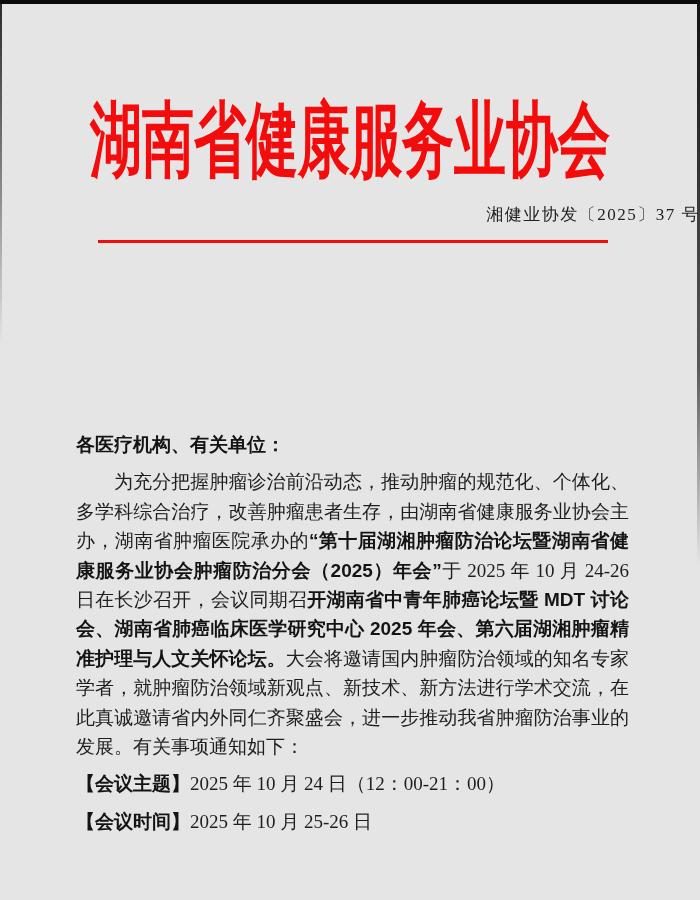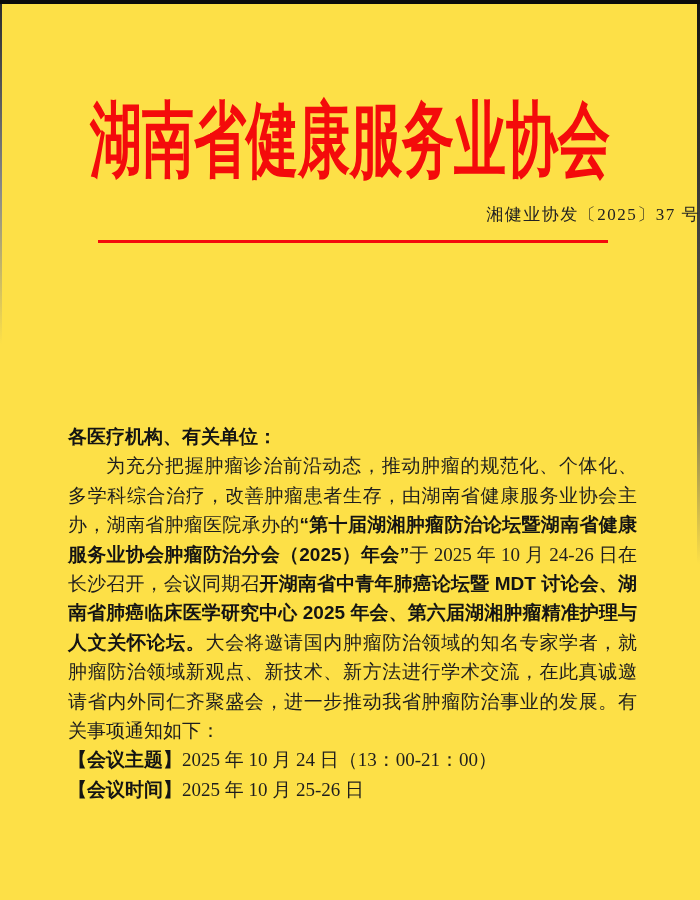--- a/index.html
+++ b/index.html
@@ -1,17 +1,17 @@
 <!DOCTYPE html>
 <html><head>
 <meta charset="utf-8">
 <style>
   html,body { margin:0; padding:0; background:#ffffff; }
   .page {
-    position:relative; width:700px; height:900px; background:#fde047;
+    position:relative; width:700px; height:900px; background:#e5e5e5;
     overflow:hidden; font-family:"Liberation Serif","DejaVu Serif",serif;
     color:#1e1e1e;
   }
   
   .edge-top  { position:absolute; top:0; left:0; right:0; height:4px; background:#0b0b0b; }
   .edge-left { position:absolute; top:4px; left:0; width:2px; height:340px;
                background:linear-gradient(to bottom,#2b2b2b 0%,#8a8a8a 55%,rgba(200,200,200,0) 100%); }
   .edge-right{ position:absolute; top:4px; right:0; width:3px; height:560px;
                background:linear-gradient(to bottom,#141414 0%,#5a5a5a 65%,rgba(200,200,200,0) 100%); }
 
@@ -34,21 +34,21 @@
     position:absolute; top:297px; left:65px; width:570px;
     text-align:center; font-family:"Liberation Sans","DejaVu Sans",sans-serif;
     font-weight:700; font-size:22px; line-height:33px; color:#111;
   }
 
   .notice-body {
     position:absolute; top:422px; left:68px; width:569px;
     font-size:19px; line-height:29.4px; text-align:justify;
     text-justify:inter-ideograph; color:#1e1e1e;
   }
-  .notice-body p { margin:0; }
+  .notice-body p { margin:8px; }
   .notice-body p.indent { text-indent:38px; }
   .notice-body .b {
     font-weight:700;
     font-family:"Liberation Sans","DejaVu Sans",sans-serif;
     color:#141414;
   }
 </style>
 </head>
 <body>
 
@@ -64,16 +64,16 @@
   <div class="doc-number">湘健业协发〔2025〕37 号</div>
 
   <div class="red-line" style="background: rgb(244, 11, 11);"></div>
 
   <div class="notice-title">
   </div>
 
   <div class="notice-body">
       <p><span class="b">各医疗机构、有关单位：</span></p>
       <p class="indent"><span>为充分把握肿瘤诊治前沿动态，推动肿瘤的规范化、个体化、多学科综合治疗，改善肿瘤患者生存，由湖南省健康服务业协会主办，湖南省肿瘤医院承办的</span><span class="b">“第十届湖湘肿瘤防治论坛暨湖南省健康服务业协会肿瘤防治分会（2025）年会”</span><span>于 2025 年 10 月 24-26 日在长沙召开，会议同期召</span><span class="b">开湖南省中青年肺癌论坛暨 MDT 讨论会、湖南省肺癌临床医学研究中心 2025 年会、第六届湖湘肿瘤精准护理与人文关怀论坛。</span><span>大会将邀请国内肿瘤防治领域的知名专家学者，就肿瘤防治领域新观点、新技术、新方法进行学术交流，在此真诚邀请省内外同仁齐聚盛会，进一步推动我省肿瘤防治事业的发展。有关事项通知如下：</span></p>
-      <p><span class="b">【会议主题】</span><span>2025 年 10 月 24 日（13：00-21：00）</span></p>
+      <p><span class="b">【会议主题】</span><span>2025 年 10 月 24 日（12：00-21：00）</span></p>
       <p><span class="b">【会议时间】</span><span>2025 年 10 月 25-26 日</span></p>
     </div>
 </div>
 
 </body></html>

